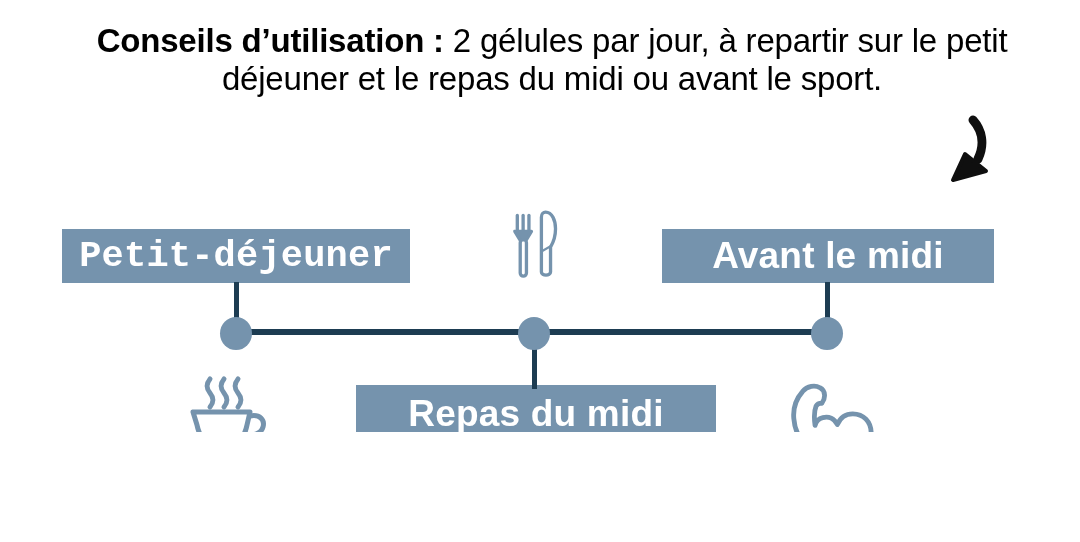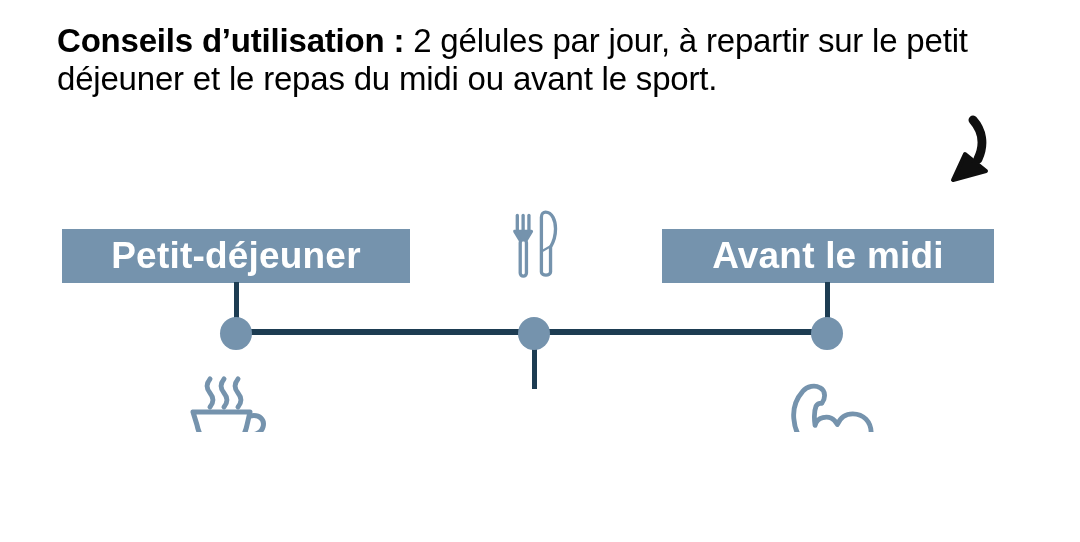--- a/index.html
+++ b/index.html
@@ -2,33 +2,34 @@
 <html style="--accent: #7593ad; --line: #1d3c52; --label-text: #ffffff; --header-text: #000000; --arrow: #0f0f0f; --background: #ffffff;"><head>
 <meta charset="utf-8">
 <style>
   html,body { margin:0; padding:0; }
   body { background:#fff; }
   .canvas {
     position:relative; width:1080px; height:432px;
     background:var(--background,#ffffff);
     font-family:"Liberation Sans", sans-serif;
     overflow:hidden;
+    text-align:center;
   }
   .header {
     position:absolute; left:57px; top:22px; width:990px; margin:0;
     font-size:33px; line-height:38px; letter-spacing:-0.2px;
     color:var(--header-text,#000);
   }
   .header b { font-weight:800; }
   .label-box {
     position:absolute; display:flex; align-items:center; justify-content:center;
     background:var(--accent,#7593ad); color:var(--label-text,#fff);
     font-weight:800; font-size:37px; letter-spacing:0.2px; white-space:nowrap;
   }
-  #box-breakfast { left:62px;  top:229px; width:348px; height:54px; }
+  #box-breakfast { left:62px;  top:229px; width:348px; height:54px;font-family:Liberation Mono, monospace; }
   #box-sport     { left:662px; top:229px; width:332px; height:54px; }
   #box-lunch     { left:356px; top:385px; width:360px; height:57px; }
   .hline {
     position:absolute; left:236px; top:329px; width:591px; height:6px;
     background:var(--line,#1d3c52);
   }
   .vline { position:absolute; width:5px; background:var(--line,#1d3c52); }
   #conn-breakfast { left:234px; top:282px; height:52px; }
   #conn-sport     { left:825px; top:282px; height:52px; }
   #conn-lunch     { left:532px; top:345px; height:44px; }
@@ -52,20 +53,21 @@
 
   <p class="header"><b>Conseils d’utilisation :</b><span> 2 gélules par jour, à repartir sur le petit déjeuner et le repas du midi ou avant le sport.</span></p>
 
   <svg class="icon" id="icon-arrow" width="70" height="80" viewBox="0 0 70 80">
     <path d="M33 6 C42 16 45 30 38 45" fill="none" stroke="currentColor" stroke-width="9" stroke-linecap="round"></path>
     <path d="M25 40 L13 66 L46 57 Z" fill="currentColor" stroke="currentColor" stroke-width="4" stroke-linejoin="round"></path>
   </svg>
 
   <div class="label-box" id="box-breakfast">Petit-déjeuner</div>
   <div class="label-box" id="box-sport">Avant le midi</div>
+  <div class="label-box" id="box-lunch">Repas du midi</div>
 
   <div class="vline" id="conn-breakfast"></div>
   <div class="vline" id="conn-sport"></div>
   <div class="vline" id="conn-lunch"></div>
   <div class="hline"></div>
 
   <div class="dot" id="dot-breakfast"></div>
   <div class="dot" id="dot-lunch"></div>
   <div class="dot" id="dot-sport"></div>
 

